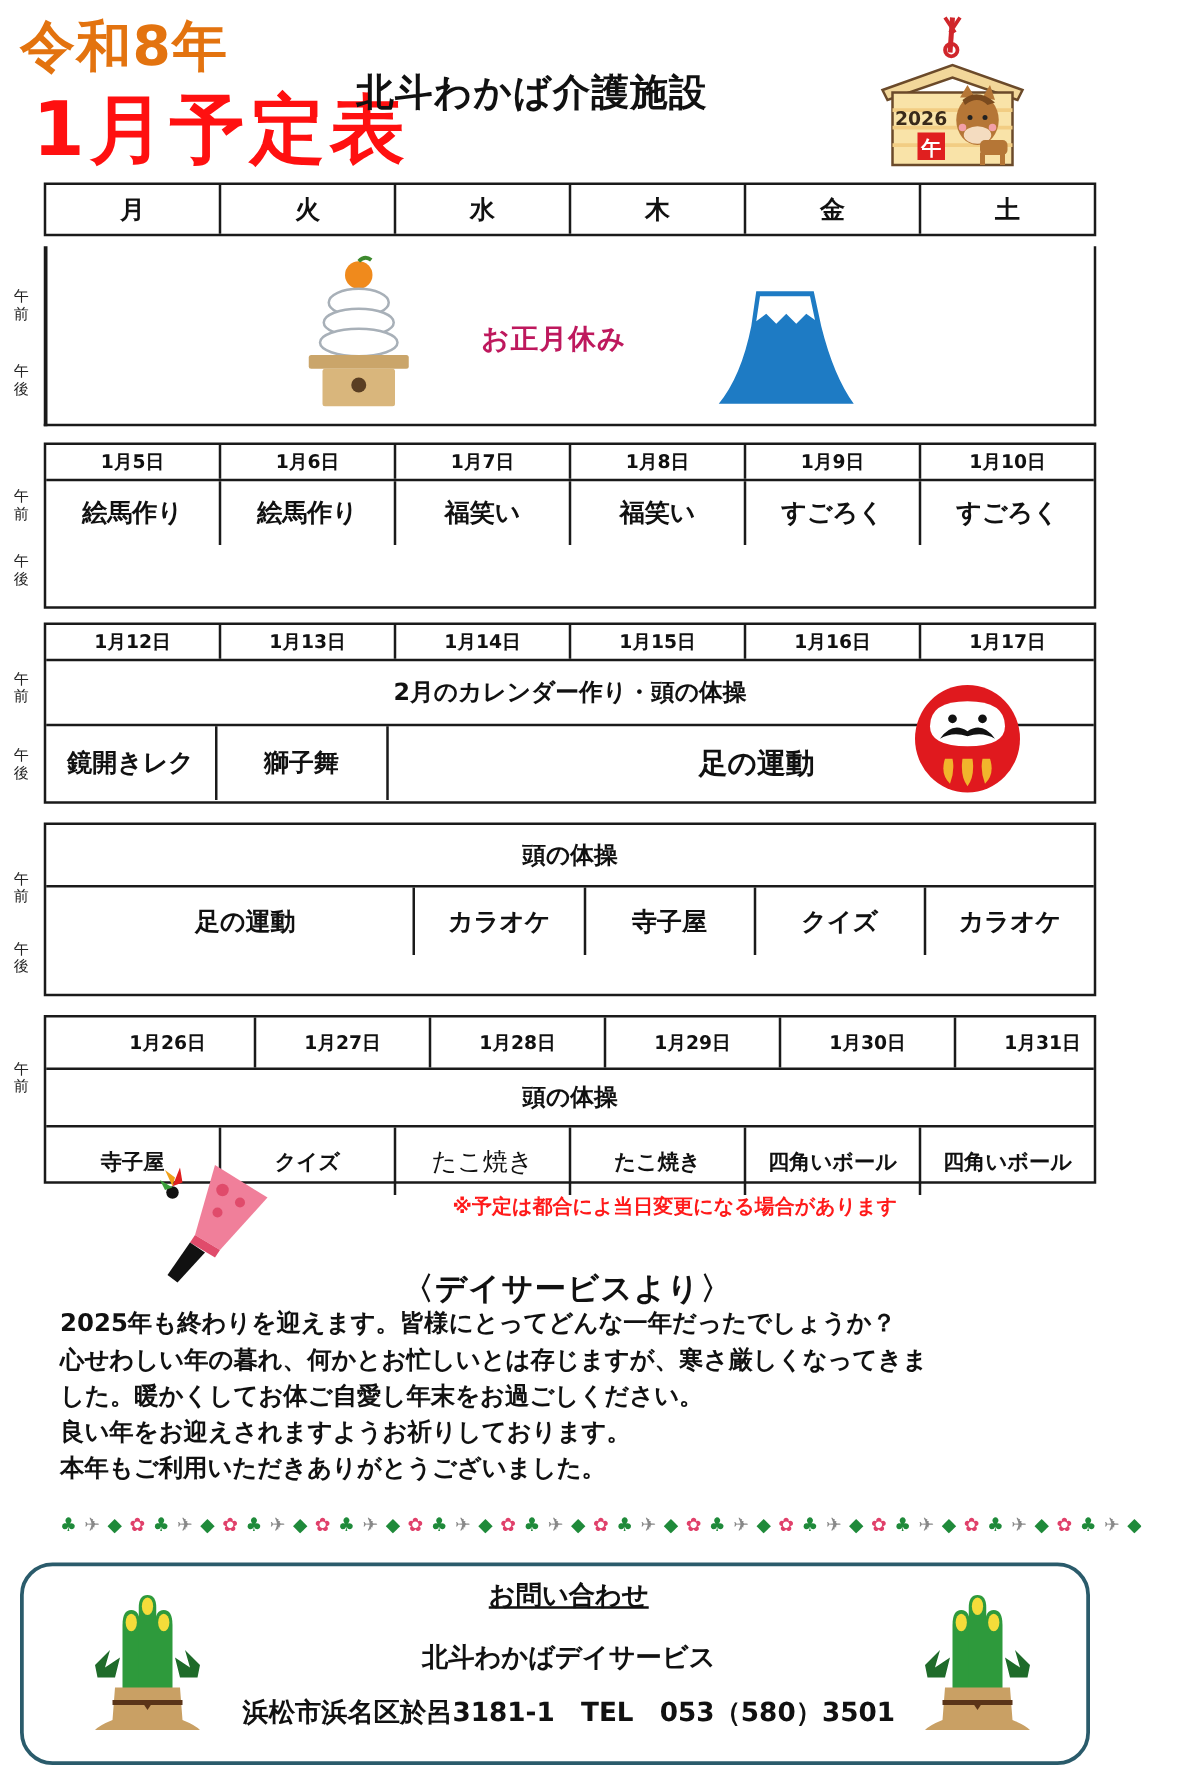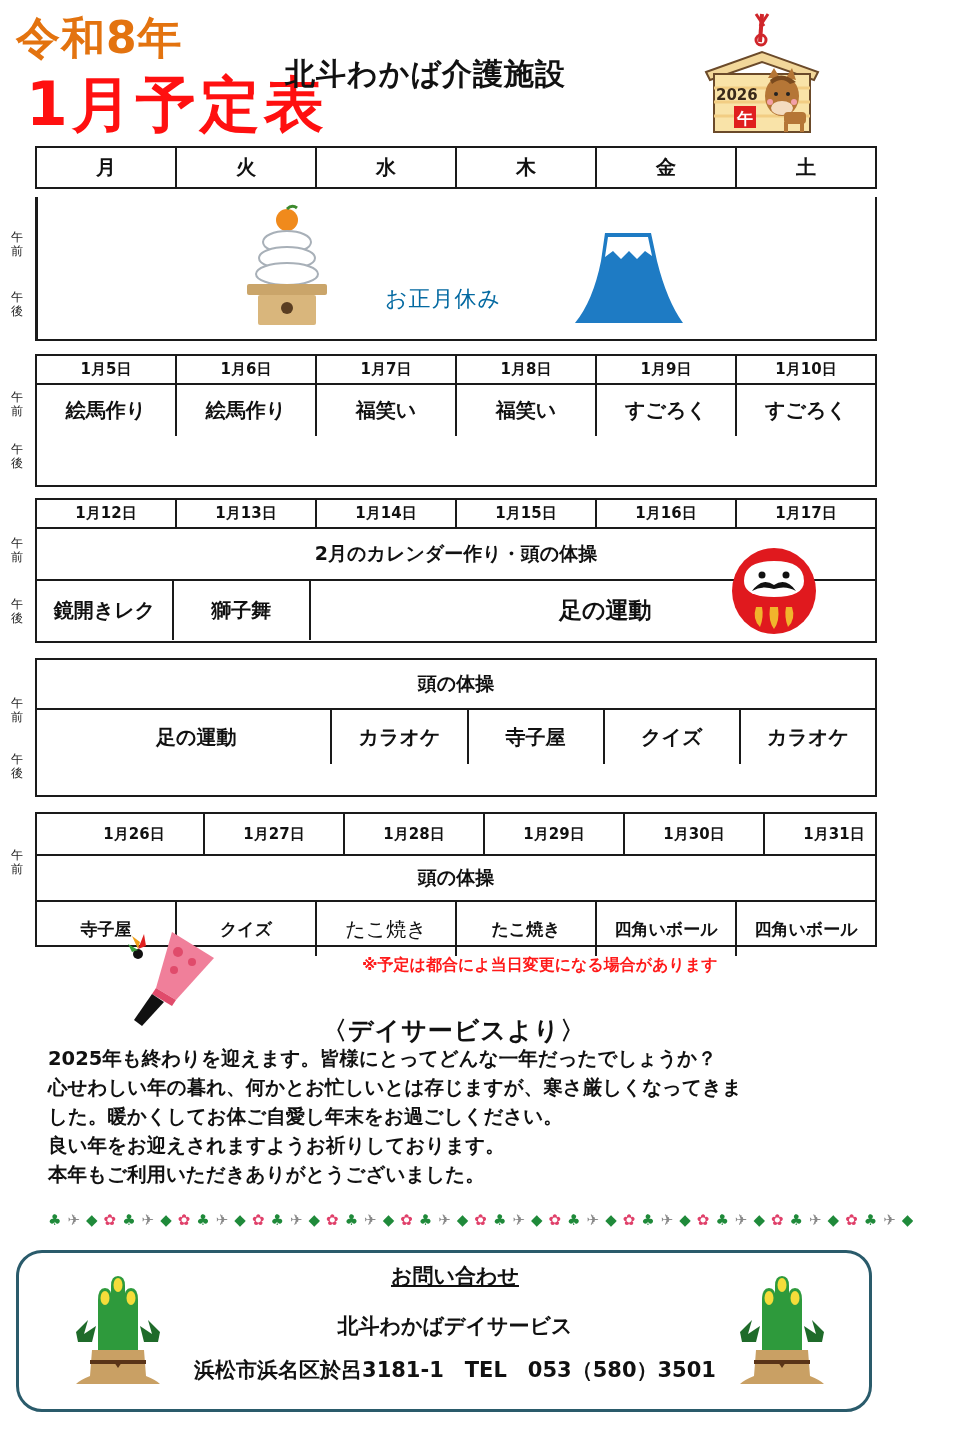--- a/index.html
+++ b/index.html
@@ -20,21 +20,21 @@
   .am .cell { font-size:19px; }
   .pm .cell { font-size:20px; }
   .span2 { flex:2 1 0;padding-left:25px; }
   .span6 { flex:6 1 0; }
   .light { font-weight:normal !important; }
   .small { font-size:17px !important; }
 
   .side { left:8px; width:18px; font-size:12px; line-height:14px; text-align:center; color:#222; }
 
   .holiday { left:35px; top:197px; width:842px; height:144px; box-sizing:border-box; border:2.5px solid #1a1a1a; border-top:none; border-left:3px solid #1a1a1a; }
-  .holiday-text { left:385px; top:256px; font-size:22px; font-weight:normal; color:#0369a1; letter-spacing:1px;margin-top:28px; }
+  .holiday-text { left:385px; top:256px; font-size:22px; font-weight:bold; color:#be185d; letter-spacing:1px; }
 
   .notice { left:362px; top:955px; font-size:16px; font-weight:bold; color:#FF1A1A; }
 
   .msg-title { left:322px; top:1014px; font-size:25px; font-weight:bold; letter-spacing:1px; }
   .msg-line { left:48px; font-size:19.5px; font-weight:bold; line-height:29px; white-space:nowrap; color:#111; }
 
   .deco-strip { left:48px; top:1208px; width:865px; height:24px; display:flex; gap:6px; align-items:center; overflow:hidden; }
   .deco-strip span { font-size:15px; line-height:20px; }
 
   .contact { left:16px; top:1250px; width:856px; height:162px; border:3px solid #2a5b6b; border-radius:26px; box-sizing:border-box; }

